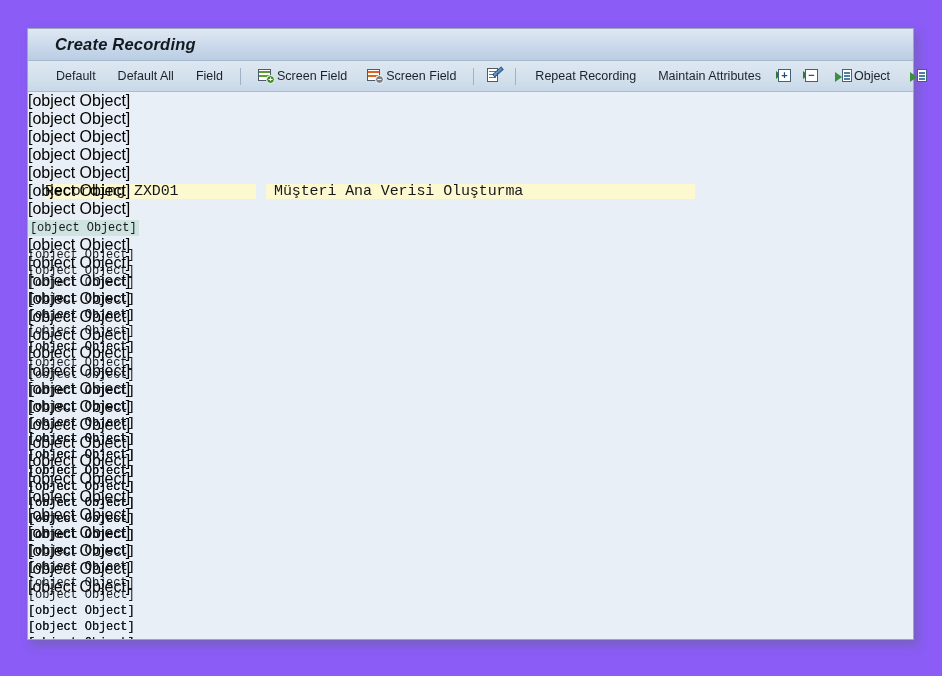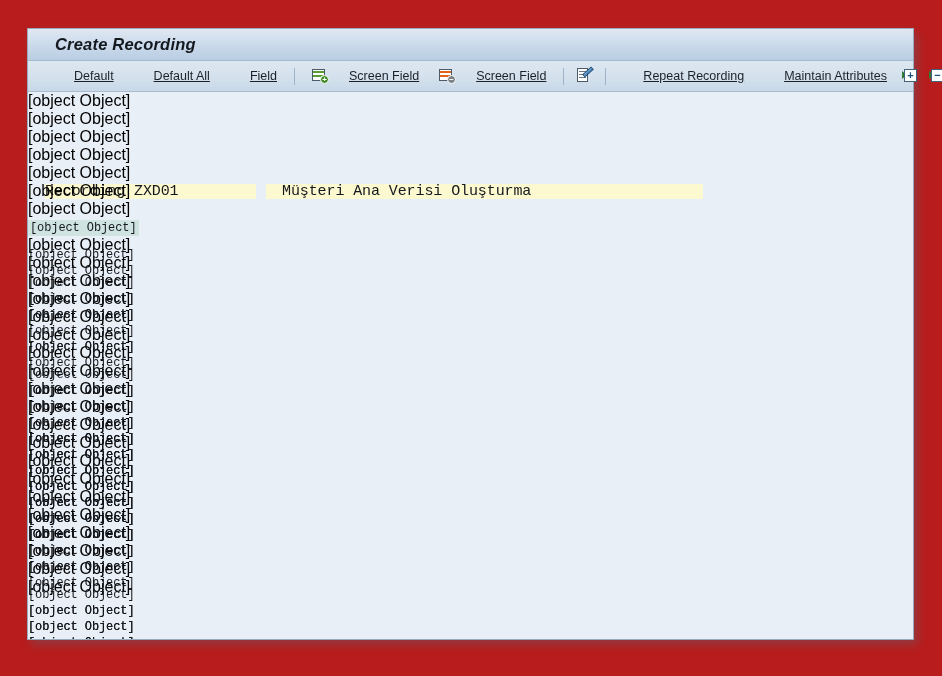--- a/index.html
+++ b/index.html
@@ -9,21 +9,21 @@
     width: 942px;
     height: 676px;
     overflow: hidden;
     font-family: "Liberation Sans", sans-serif;
   }
 
   #root {
     position: relative;
     width: 942px;
     height: 676px;
-    background: #b91c1c;
+    background: #8b5cf6;
   }
 
   
   .window {
     position: absolute;
     left: 27px;
     top: 28px;
     width: 887px;
     height: 612px;
     background: #e9eff6;
@@ -68,21 +68,21 @@
     align-items: center;
     height: 23px;
     padding: 0 9px;
     font-size: 12.5px;
     color: #1b2129;
     white-space: nowrap;
     cursor: default;
     border: 1px solid transparent;
     border-radius: 2px;
   }
-  .tb-item .lbl { margin-left: 20px; text-decoration: underline; }
+  .tb-item .lbl { margin-left: 2px; }
   .tb-item.icononly { padding: 0 4px; }
   .tb-sep {
     width: 1px;
     height: 17px;
     background: #9fb2c7;
     margin: 0 7px;
     flex: 0 0 auto;
   }
 
   
@@ -201,21 +201,21 @@
     height: 15px;
     background: #fcf8cf;
     font-size: 15px;
     font-family: "Liberation Mono", monospace;
     color: #15181d;
     line-height: 15px;
     white-space: nowrap;
     letter-spacing: -0.1px;
   }
   .hdr-left  { left: 17px;  top: 92px; width: 211px; padding-left: 0px; }
-  .hdr-right { left: 238px; top: 92px; width: 421px; padding-left: 16px; }
+  .hdr-right { left: 238px; top: 92px; width: 421px; padding-left: 8px; }
 
   
   .tree { position: absolute; left: 0; top: 0; width: 100%; height: 100%; }
 
   .row {
     position: absolute;
     height: 16px;
     line-height: 16px;
     font-family: "Liberation Mono", monospace;
     font-size: 12px;

